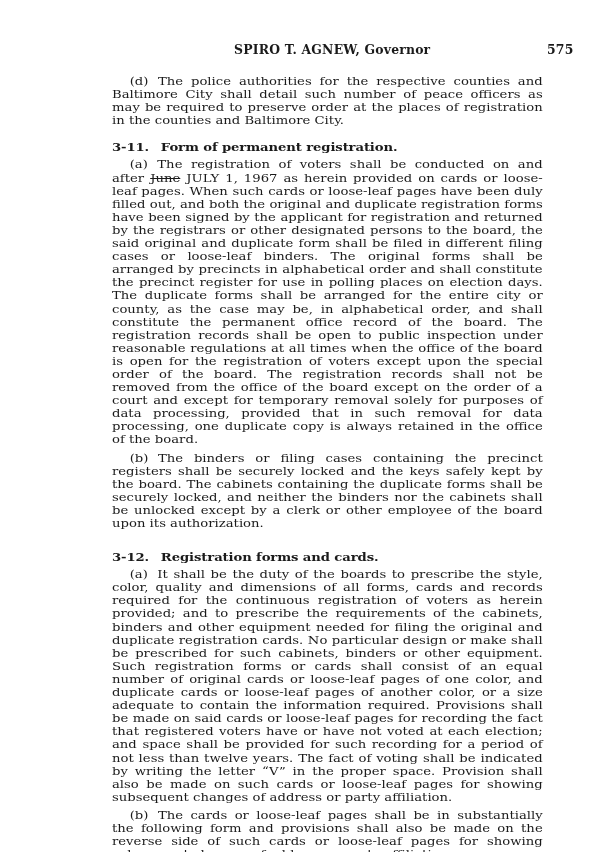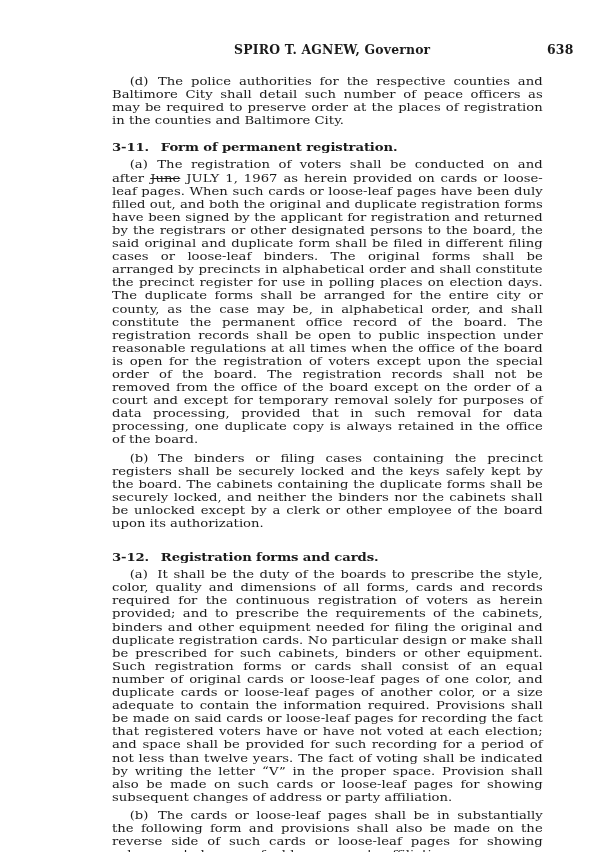--- a/index.html
+++ b/index.html
@@ -30,21 +30,21 @@
   .sec-gap { margin-top: 21px; }
   .strike { text-decoration: line-through; }
   .lbl { margin-right: 8px; }
 </style>
 </head>
 <body>
 
 <div class="page">
   <div class="header">
     <span class="title">SPIRO T. AGNEW, Governor</span>
-    <span class="pageno">638</span>
+    <span class="pageno">575</span>
   </div>
 
   <div class="body">
     <p><span class="lbl">(d)</span><span>The police authorities for the respective counties and Baltimore City shall detail such number of peace officers as may be required to preserve order at the places of registration in the counties and Baltimore City.</span></p>
 
     <h3><span class="num">3-11.</span><span>Form of permanent registration.</span></h3>
 
     <p><span class="lbl">(a)</span><span>The registration of voters shall be conducted on and after</span> <span class="strike">June</span> <span>JULY</span> <span>1, 1967 as herein provided on cards or loose-leaf pages. When such cards or loose-leaf pages have been duly filled out, and both the original and duplicate registration forms have been signed by the applicant for registration and returned by the registrars or other designated persons to the board, the said original and duplicate form shall be filed in different filing cases or loose-leaf binders. The original forms shall be arranged by precincts in alphabetical order and shall constitute the precinct register for use in polling places on election days. The duplicate forms shall be arranged for the entire city or county, as the case may be, in alphabetical order, and shall constitute the permanent office record of the board. The registration records shall be open to public inspection under reasonable regulations at all times when the office of the board is open for the registration of voters except upon the special order of the board. The registration records shall not be removed from the office of the board except on the order of a court and except for temporary removal solely for purposes of data processing, provided that in such removal for data processing, one duplicate copy is always retained in the office of the board.</span></p>
 
     <p class="gap"><span class="lbl">(b)</span><span>The binders or filing cases containing the precinct registers shall be securely locked and the keys safely kept by the board. The cabinets containing the duplicate forms shall be securely locked, and neither the binders nor the cabinets shall be unlocked except by a clerk or other employee of the board upon its authorization.</span></p>

